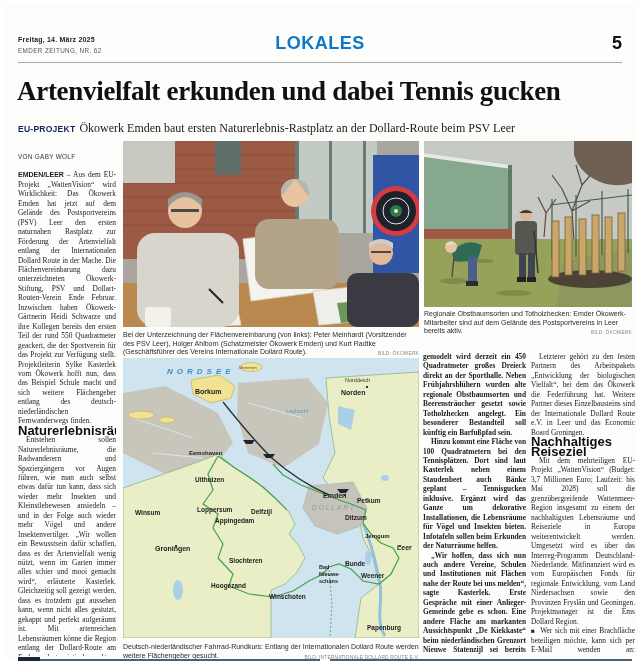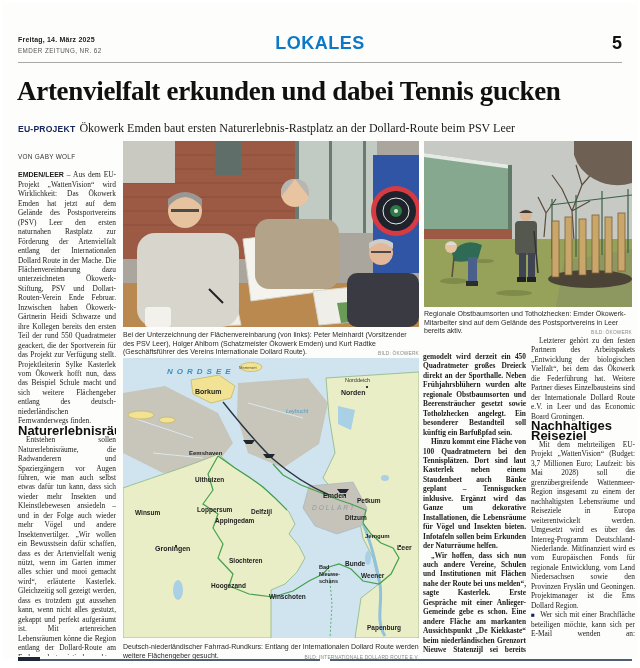--- a/index.html
+++ b/index.html
@@ -193,21 +193,21 @@
     <span>Regionale Obstbaumsorten und Totholzhecken: Emder Ökowerk-Mitarbeiter sind auf dem Gelände des Postsportvereins in Leer bereits aktiv.</span>
     <span class="credit">BILD: ÖKOWERK</span>
   </div>
 
   <div class="abs col" style="left:423px;top:352px;width:103px;height:304px;font-weight:bold;">
     <p>gemodelt wird derzeit ein 450 Quadratmeter großes Dreieck direkt an der Sporthalle. Neben Frühjahrsblühern wurden alte regionale Obstbaumsorten und Beerensträucher gesetzt sowie Totholzhecken angelegt. Ein besonderer Bestandteil soll künftig ein Barfußpfad sein.</p>
     <p class="ind">Hinzu kommt eine Fläche von 100 Quadratmetern bei den Tennisplätzen. Dort sind laut Kasterlek neben einem Staudenbeet auch Bänke geplant – Tennisgucken inklusive. Ergänzt wird das Ganze um dekorative Installationen, die Lebensräume für Vögel und Insekten bieten. Infotafeln sollen beim Erkunden der Naturräume helfen.</p>
     <p class="ind">„Wir hoffen, dass sich nun auch andere Vereine, Schulen und Institutionen mit Flächen nahe der Route bei uns melden“, sagte Kasterlek. Erste Gespräche mit einer Anlieger-Gemeinde gebe es schon. Eine andere Fläche am markanten Aussichtspunkt „De Kiekkaste“ beim niederländischen Grenzort Nieuwe Statenzijl sei bereits fixiert. Details der Umgestaltung und Pflege müssten aber noch mit dem Wasserverband Waterschap Hunze an Aa's geklärt werden.</p>
   </div>
 
-  <div class="abs col" style="left:531px;top:336px;width:104px;height:304px;">
+  <div class="abs col" style="left:531px;top:352px;width:104px;height:304px;">
     <p class="ind">Letzterer gehört zu den festen Partnern des Arbeitspakets „Entwicklung der biologischen Vielfalt“, bei dem das Ökowerk die Federführung hat. Weitere Partner dieses Einzelbausteins sind der Internationale Dollard Route e.V. in Leer und das Economic Board Groningen.</p>
     <p class="colsub">Nachhaltiges Reiseziel</p>
     <p class="ind">Mit dem mehrteiligen EU-Projekt „WattenVision“ (Budget: 3,7 Millionen Euro; Laufzeit: bis Mai 2028) soll die grenzübergreifende Wattenmeer-Region insgesamt zu einem der nachhaltigsten Lebensräume und Reiseziele in Europa weiterentwickelt werden. Umgesetzt wird es über das Interreg-Programm Deutschland-Niederlande. Mitfinanziert wird es vom Europäischen Fonds für regionale Entwicklung, vom Land Niedersachsen sowie den Provinzen Fryslân und Geoningen. Projektmanager ist die Ems Dollard Region.</p>
     <p><span class="bullet">■</span><span> Wer sich mit einer Brachfläche beteiligen möchte, kann sich per E-Mail wenden an: info@oekowerk-emden.de oder kasterlek@oekowerk-emden.de.</span></p>
   </div>
 
   <div class="abs" style="left:123px;top:358px;width:296px;height:356px;">
     <svg width="296" height="280" viewBox="0 0 296 280">
       <rect x="0" y="0" width="296" height="280" fill="#cfe4ef"></rect>
 

